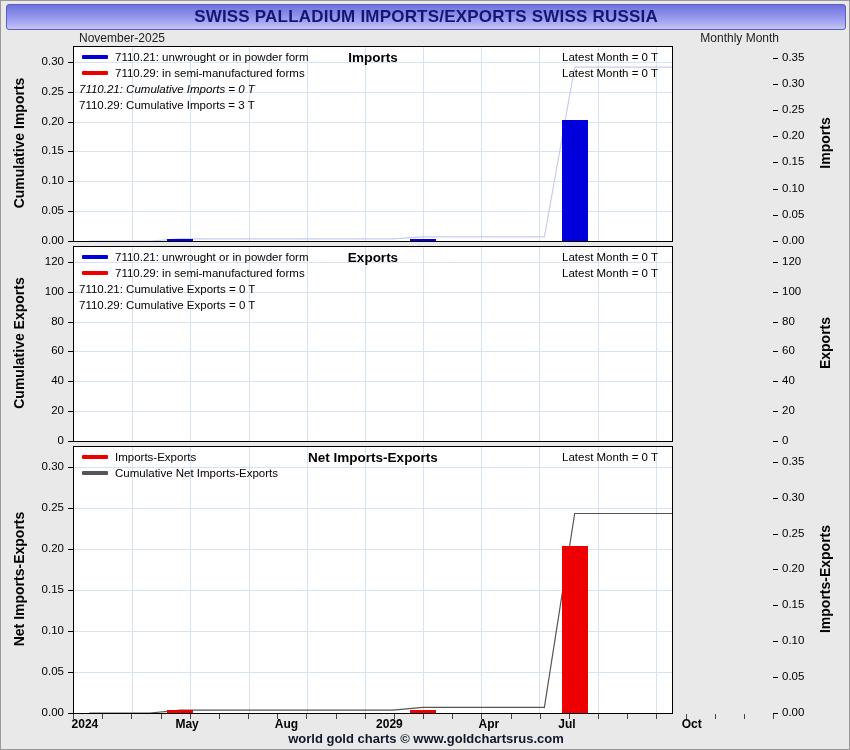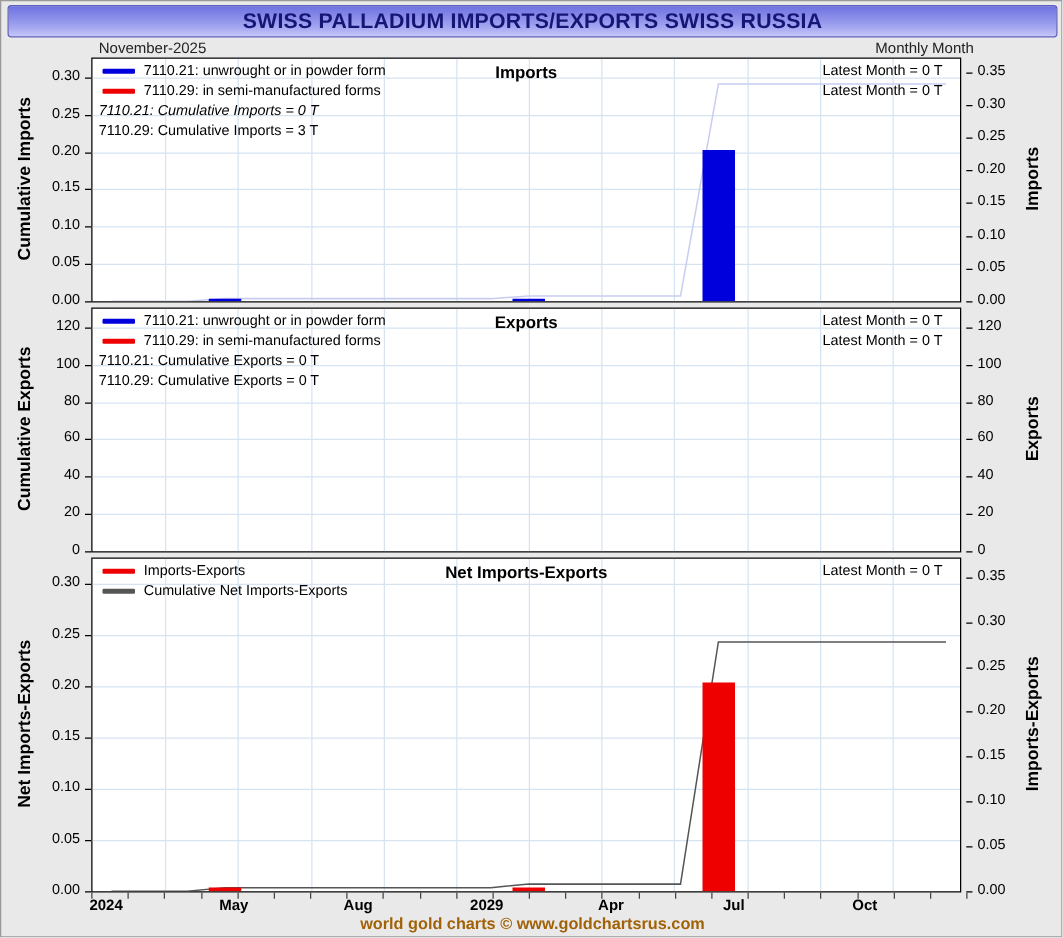--- a/index.html
+++ b/index.html
@@ -55,21 +55,21 @@
     white-space: nowrap;
   }
   #sh-date { left: 78px; }
   #sh-tariff { left: 50%; transform: translateX(-50%); }
   #sh-freq { right: 72px; }
 
   
   .panel {
     position: absolute;
     left: 72px;
-    width: 696px;
+    width: 600px;
     background: #ffffff;
     border: 1px solid #000000;
     box-sizing: border-box;
     overflow: hidden;
   }
   #panel-imports { top: 45px;  height: 196px; }
   #panel-exports { top: 245px; height: 196px; }
   #panel-net     { top: 445px; height: 268px; }
 
   .grid {
@@ -180,21 +180,21 @@
   }
 
   
   #footer {
     position: absolute;
     left: 0; top: 730px;
     width: 850px;
     text-align: center;
     font-size: 13px;
     font-weight: bold;
-    color: #a16207;
+    color: #0f172a;
   }
   svg { display: block; }
 </style>
 </head>
 <body>
 
 <div id="app">
 
   <div id="titlebar">
     <div id="title-text">SWISS PALLADIUM IMPORTS/EXPORTS SWISS RUSSIA</div>
@@ -460,18 +460,18 @@
       <i style="left: 642px;"></i>
       <i style="left: 671px;"></i>
       <i style="left: 700px;"></i>
     </div>
   <div id="xaxis">
       <div class="xt" style="left: 11.9px;">2024</div>
       <div class="xt" style="left: 114.1px;">May</div>
       <div class="xt" style="left: 213.5px;">Aug</div>
       <div class="xt" style="left: 316.4px;">2029</div>
       <div class="xt" style="left: 415.8px;">Apr</div>
-      <div class="xt" style="left: 514px;">Jul</div>
+      <div class="xt" style="left: 494px;">Jul</div>
       <div class="xt" style="left: 618.8px;">Oct</div>
     </div>
 
   <div id="footer">world gold charts © www.goldchartsrus.com</div>
 </div>
 
 </body></html>

